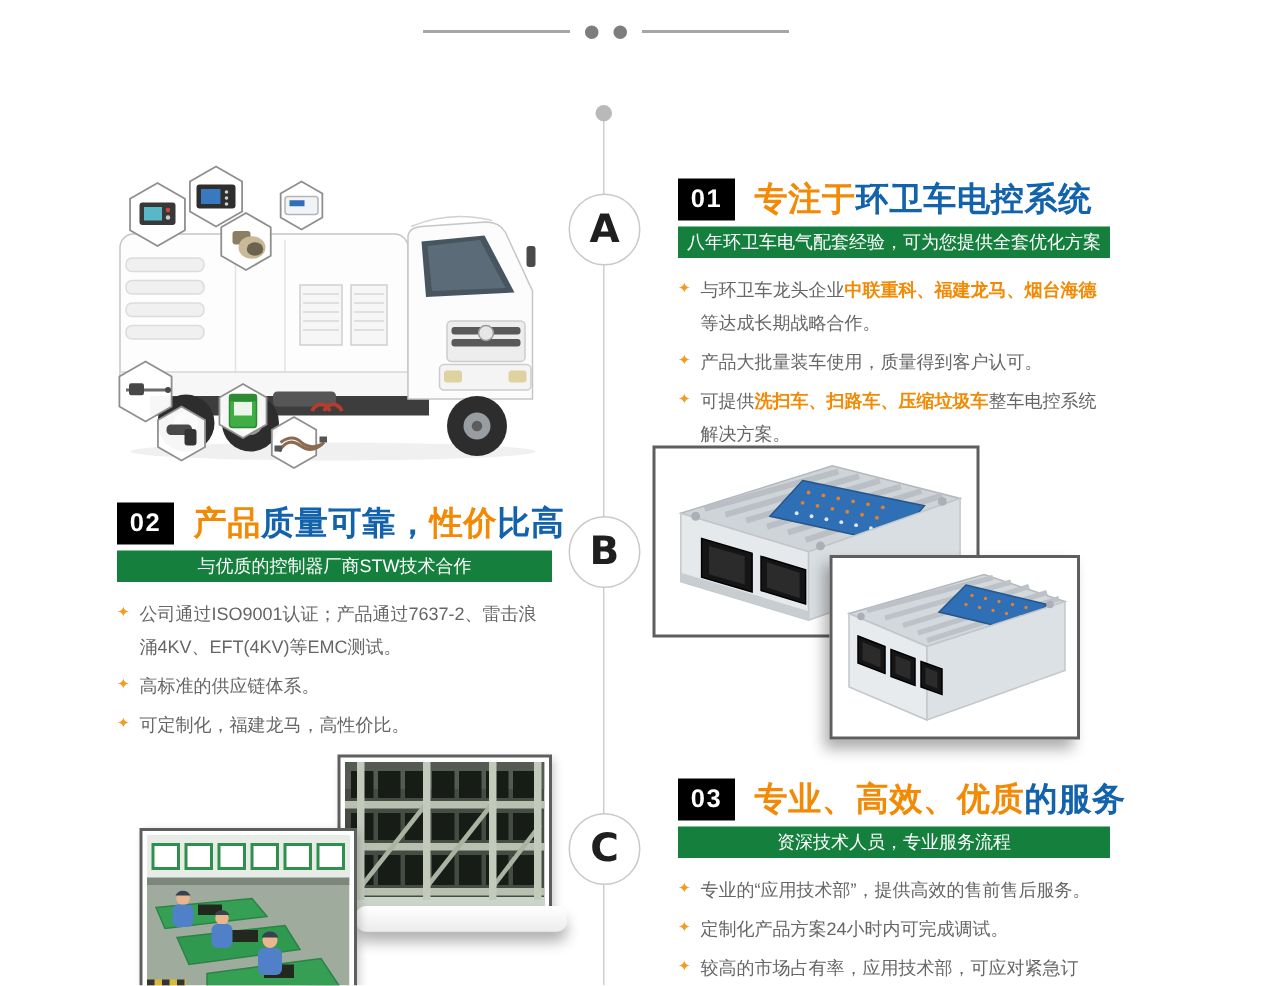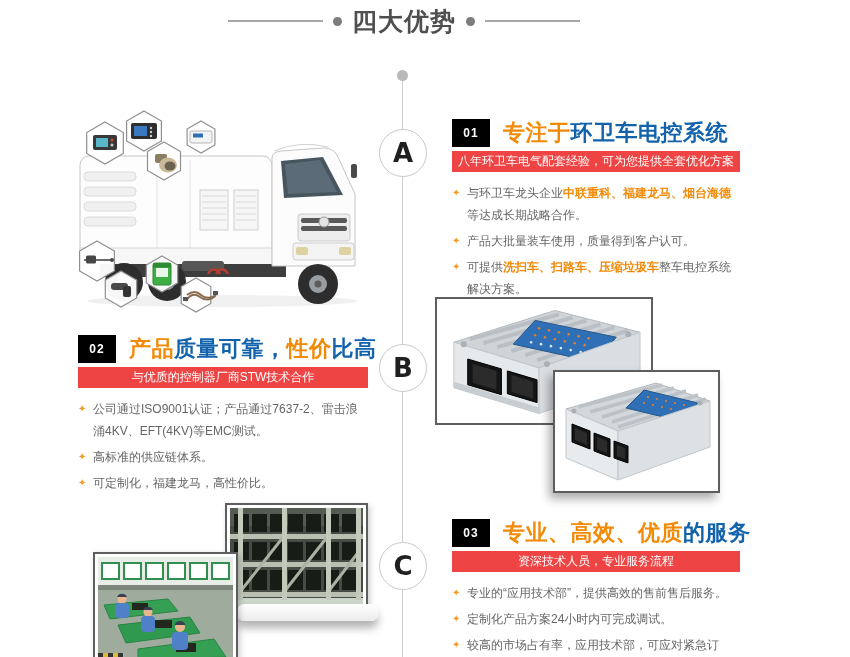--- a/index.html
+++ b/index.html
@@ -26,26 +26,26 @@
   .tl-b { left:379px; top:344px; }
   .tl-c { left:379px; top:542px; }
 
   
   .feature { position:absolute; }
   .feat-s1 { left:452px; top:118px; width:288px; }
   .feat-s2 { left:78px;  top:334px; width:290px; }
   .feat-s3 { left:452px; top:518px; width:288px; }
   .feat-head { display:flex; align-items:center; height:30px; }
   .num-box { width:38px; height:28px; flex:0 0 38px; background:#000; color:#fff;
-             font-size:12px; font-weight:bold; letter-spacing:1px;
+             font-size:17px; font-weight:bold; letter-spacing:1px;
              display:flex; align-items:center; justify-content:center; }
   .feat-title { margin-left:13px; font-size:22px; font-weight:bold; color:#1262ac;
                 white-space:nowrap; letter-spacing:0.5px; }
   .feat-title .hl { color:#f28a05;text-align:center; }
-  .sub-bar { margin-top:3px; height:21px; line-height:21px; background:#ef4444;
+  .sub-bar { margin-top:3px; height:21px; line-height:21px; background:#15803d;
              color:#fff; font-size:12px; text-align:center; overflow:hidden; white-space:nowrap; }
   .bullets { list-style:none; margin-top:10px; }
   .bullets li { position:relative; padding-left:15px; font-size:12px; line-height:22px;
                 color:#666; margin-bottom:4px; }
   .bullets .star { position:absolute; left:0; top:0; font-size:10px; color:#f59a23; }
   .bullets .hl { color:#f28a05; font-weight:bold; }
 
   
   .illus { position:absolute; }
   .truck-illus { left:62px; top:98px; width:310px; height:217px; }
@@ -66,21 +66,20 @@
   .photo-frame svg { display:block; width:100%; height:100%; }
 </style>
 </head>
 <body>
 
 <div id="stage">
 
   <div class="page-header">
     <div class="h-line"></div>
     <div class="h-dot"></div>
-    <div class="h-title">四大优势</div>
     <div class="h-dot"></div>
     <div class="h-line"></div>
   </div>
 
   <div class="tl-line"></div>
   <div class="tl-topdot"></div>
   <div class="tl-circle tl-a">
     <span>A</span>
   </div>
   <div class="tl-circle tl-b">

